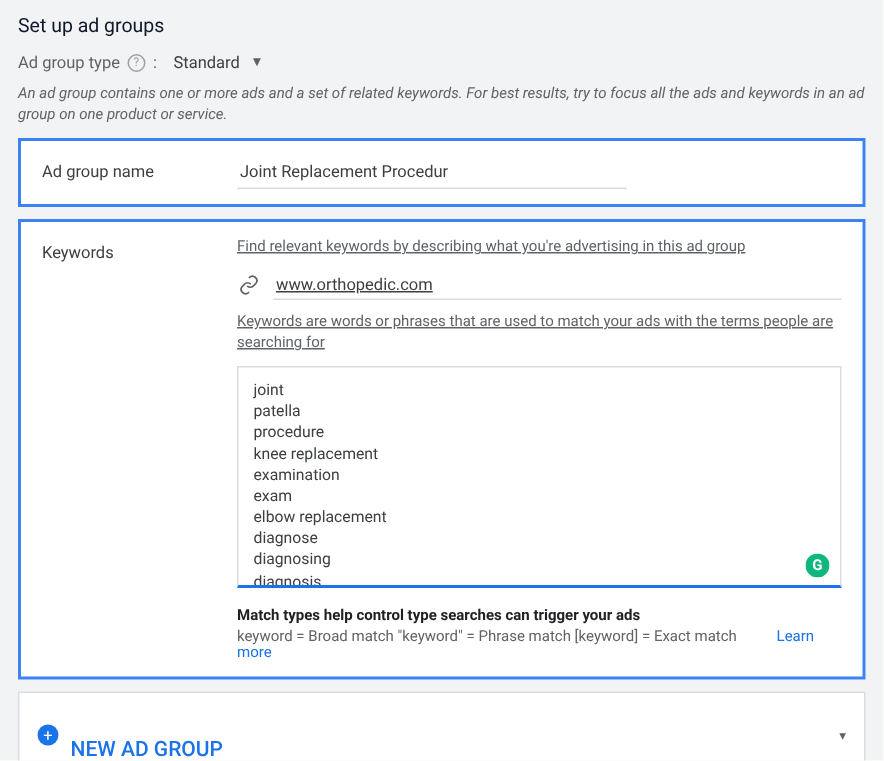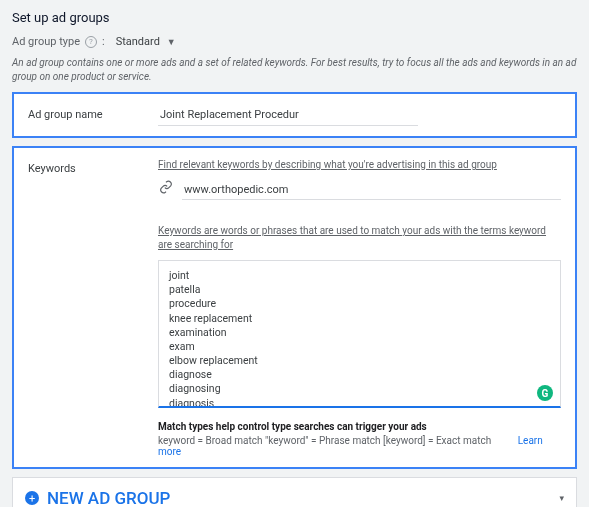--- a/index.html
+++ b/index.html
@@ -29,21 +29,21 @@
   }
   .row { display: flex; gap: 10px; }
   .label-col { width: 120px; flex-shrink: 0; font-size: 11px; color: #3c4043; padding-top: 4px; }
   .field-col { flex: 1; }
   .underline-input {
     border: none; border-bottom: 1px solid #dadce0;
     padding: 4px 2px; font-size: 11px; width: 260px;
     color: #3c4043; outline: none; font-family: inherit;
   }
   .help { font-size: 10px; color: #5f6368; margin-bottom: 8px; line-height: 1.4; text-decoration: underline;}
-  .iconrow { display: flex; align-items: flex-start; gap: 8px; margin-bottom: 24px; }
+  .iconrow { display: flex; align-items: center; gap: 8px; margin-bottom: 8px; text-decoration: underline; }
   .iconbox { width: 16px; display: flex; justify-content: center; color: #5f6368; }
   .iconrow input {
     border: none; border-bottom: 1px solid #dadce0;
     padding: 3px 2px; font-size: 11px; flex: 1; color: #3c4043; outline: none;
     font-family: inherit;
   }
   .iconrow input::placeholder { color: #9aa0a6; }
   .kw-area-wrap { position: relative; }
   .kw-area {
     width: 100%; height: 148px; border: 1px solid #dadce0;
@@ -65,21 +65,21 @@
     background: #fff; border: 1px solid #dadce0;
     padding: 10px 12px; display: flex; align-items: center;
     justify-content: space-between; margin-bottom: 14px;
   }
   .plus-circle {
     width: 14px; height: 14px; border-radius: 50%; background: #1a73e8;
     color: #fff; font-size: 11px; display: inline-flex;
     align-items: center; justify-content: center; margin-right: 8px;
     line-height: 1;
   }
-  .new-group-label { color: #1a73e8; font-size: 17px; font-weight: 500;}
+  .new-group-label { color: #1a73e8; font-size: 14px; font-weight: 500; margin-top: 20px;}
   .new-left { display: flex; align-items: center; }
   .footer { display: flex; align-items: center; gap: 14px; }
   .btn-primary {
     background: #1a73e8; color: #fff; border: none;
     padding: 8px 12px; font-size: 11px; font-weight: 500;
     cursor: pointer; border-radius: 2px;
   }
 </style>
 </head>
 <body>
@@ -116,21 +116,21 @@
           <span class="iconbox">
             <svg width="14" height="14" viewBox="0 0 24 24" fill="none" stroke="#5f6368" stroke-width="2">
                 <path d="M10 13a5 5 0 0 0 7 0l3-3a5 5 0 0 0-7-7l-1 1"></path>
                 <path d="M14 11a5 5 0 0 0-7 0l-3 3a5 5 0 0 0 7 7l1-1"></path>
               </svg>
           </span>
           <input type="text" value="www.orthopedic.com" style="">
         </div>
 
 
-        <div class="help">Keywords are words or phrases that are used to match your ads with the terms keyword are searching for</div>
+        <div class="help">Keywords are words or phrases that are used to match your ads with the terms people are searching for</div>
 
         <div class="kw-area-wrap">
           <textarea class="kw-area" style="">joint
 patella
 procedure
 knee replacement
 examination
 exam
 elbow replacement
 diagnose

